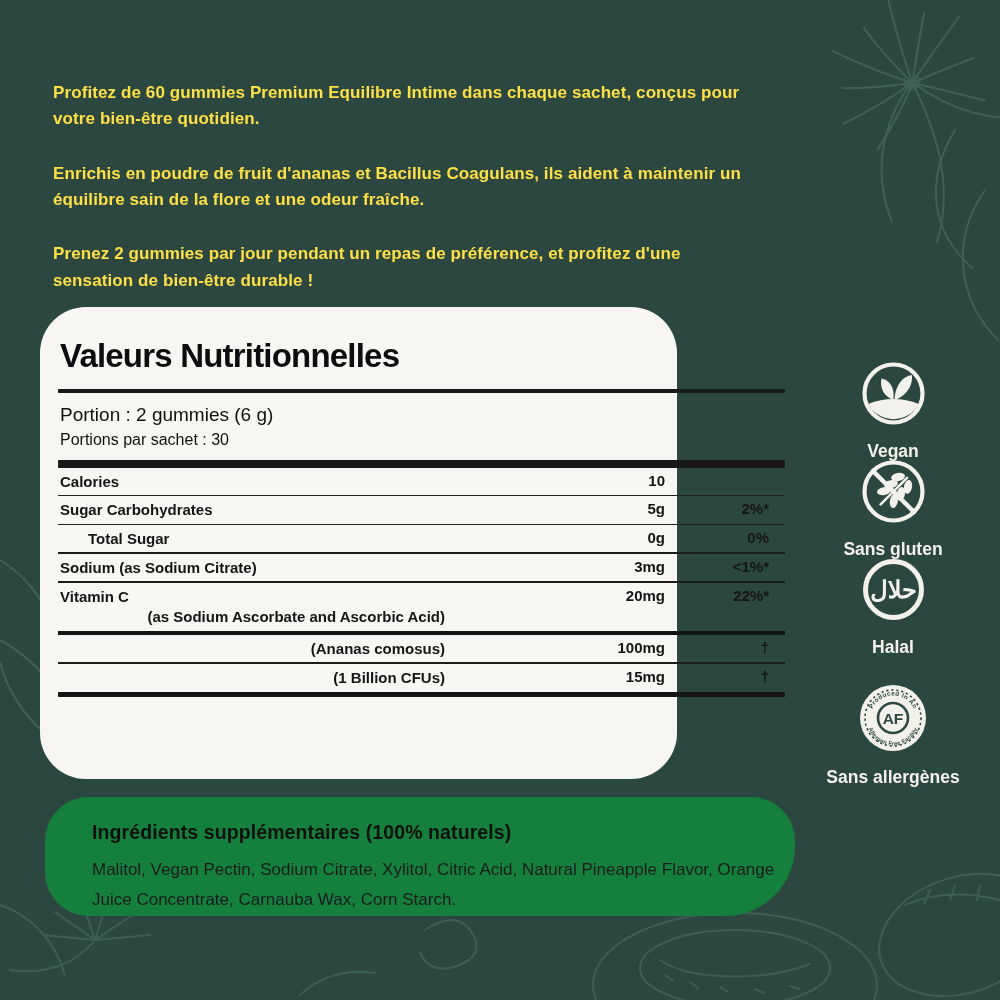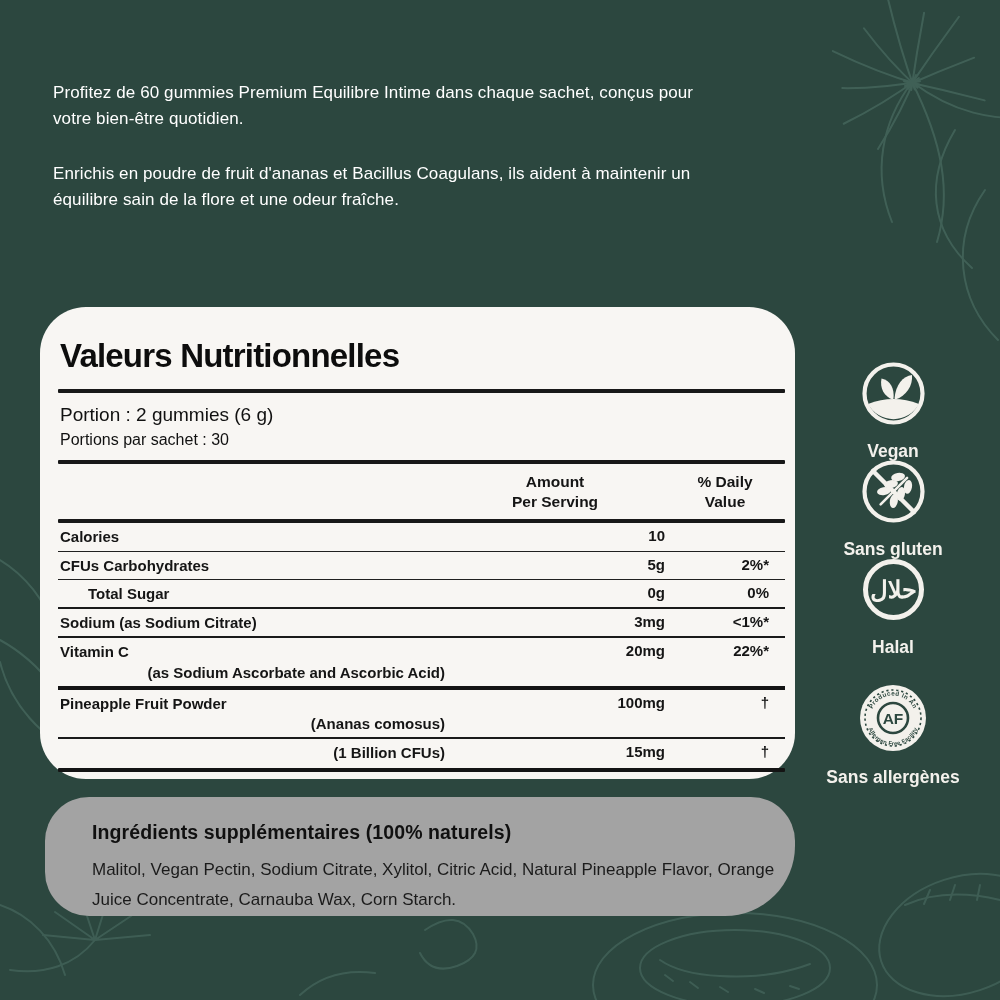--- a/index.html
+++ b/index.html
@@ -7,27 +7,27 @@
     width:1000px;height:1000px;position:relative;overflow:hidden;
     background:#2c473f;
     font-family:"Liberation Sans", sans-serif;
   }
   .bgart{position:absolute;left:0;top:0;pointer-events:none;}
 
   
   .intro{position:absolute;left:53px;top:80px;}
   .intro .para{margin:0 0 28px 0;}
   .intro .line{
-    color:#ffffff;font-size:17px;font-weight:400;line-height:1.55;
+    color:#fde047;font-size:17px;font-weight:700;line-height:1.55;
     white-space:nowrap;letter-spacing:.1px;
   }
 
   
   .card{
-    position:absolute;left:40px;top:307px;width:755px;height:472px;
+    position:absolute;left:40px;top:307px;width:637px;height:472px;
     background:#f8f6f3;border-radius:46px;box-sizing:border-box;
     padding:24px 10px 0 18px;color:#141414;
   }
   .card-inner{width:727px;}
   .nutri-title{
     margin:6px 0 14px 2px;font-size:33px;font-weight:700;letter-spacing:-0.8px;color:#0d0d0d;
   }
   .rule{height:4px;background:#181818;border-radius:1px;}
   .portion1{font-size:19px;margin:11px 0 5px 2px;color:#111;}
   .portion2{font-size:16px;margin:0 0 11px 2px;color:#111;}
@@ -55,21 +55,21 @@
   .bottom-bar{height:4.5px;background:#141414;margin-top:1px;border-radius:1px;}
 
   
   .badge{position:absolute;left:824px;width:138px;display:flex;flex-direction:column;align-items:center;}
   .badge .blabel{margin-top:14px;color:#f3f1ec;font-weight:700;font-size:17.5px;white-space:nowrap;}
   .b-vegan{top:360px;} .b-gluten{top:458px;justify-content:flex-end;} .b-halal{top:556px;} .b-af{top:683px;}
 
   
   .ingr{
     position:absolute;left:45px;top:797px;width:750px;height:119px;
-    background:#a3a3a3;border-radius:44px 44px 70px 44px;box-sizing:border-box;
+    background:#15803d;border-radius:44px 44px 70px 44px;box-sizing:border-box;
     padding:24px 20px 0 47px;
   }
   .ingr h2{margin:0 0 11px 0;font-size:19.5px;font-weight:700;color:#101010;letter-spacing:.1px;}
   .ingr p{margin:0;width:683px;font-size:17px;line-height:1.75;color:#1b1b1b;}
 </style>
 </head>
 <body>
 
 <svg class="bgart" width="1000" height="1000" viewBox="0 0 1000 1000">
   <g stroke="#5d8478" fill="none" stroke-width="2" opacity="0.42" stroke-linecap="round">
@@ -117,53 +117,46 @@
 
 <div class="intro">
   <div class="para">
     <div class="line">Profitez de 60 gummies Premium Equilibre Intime dans chaque sachet, conçus pour</div>
     <div class="line">votre bien-être quotidien.</div>
   </div>
   <div class="para">
     <div class="line">Enrichis en poudre de fruit d'ananas et Bacillus Coagulans, ils aident à maintenir un</div>
     <div class="line">équilibre sain de la flore et une odeur fraîche.</div>
   </div>
+  <div class="para">
+    <div class="line">Prenez 2 gummies par jour pendant un repas de préférence, et profitez d'une</div>
+    <div class="line">sensation de bien-être durable !</div>
+  </div>
 </div>
 
 <div class="card">
   <div class="card-inner">
     <h1 class="nutri-title">Valeurs Nutritionnelles</h1>
     <div class="rule"></div>
     <div class="portion1">Portion : 2 gummies (6 g)</div>
     <div class="portion2">Portions par sachet : 30</div>
     <div class="rule"></div>
 
-    <div class="tbl-hdr">
-      <div></div>
-      <div class="h">
-        <div>Amount</div>
-        <div>Per Serving</div>
-      </div>
-      <div class="h">
-        <div>% Daily</div>
-        <div>Value</div>
-      </div>
-    </div>
     <div class="rule"></div>
 
     <div class="row sep-thin">
       <div>
           <div class="lbl">Calories</div>
         </div>
       <div class="amt">10</div>
       <div class="dv"></div>
     </div>
     <div class="row sep-thin">
       <div>
-          <div class="lbl">CFUs Carbohydrates</div>
+          <div class="lbl">Sugar Carbohydrates</div>
         </div>
       <div class="amt">5g</div>
       <div class="dv">2%*</div>
     </div>
     <div class="row indent sep-med">
       <div>
           <div class="lbl">Total Sugar</div>
         </div>
       <div class="amt">0g</div>
       <div class="dv">0%</div>
@@ -178,21 +171,20 @@
     <div class="row sep-thick">
       <div>
           <div class="lbl">Vitamin C</div>
           <div class="sub">(as Sodium Ascorbate and Ascorbic Acid)</div>
         </div>
       <div class="amt">20mg</div>
       <div class="dv">22%*</div>
     </div>
     <div class="row sep-med">
       <div>
-          <div class="lbl">Pineapple Fruit Powder</div>
           <div class="sub">(Ananas comosus)</div>
         </div>
       <div class="amt">100mg</div>
       <div class="dv">†</div>
     </div>
     <div class="row">
       <div>
           <div class="sub">(1 Billion CFUs)</div>
         </div>
       <div class="amt">15mg</div>

